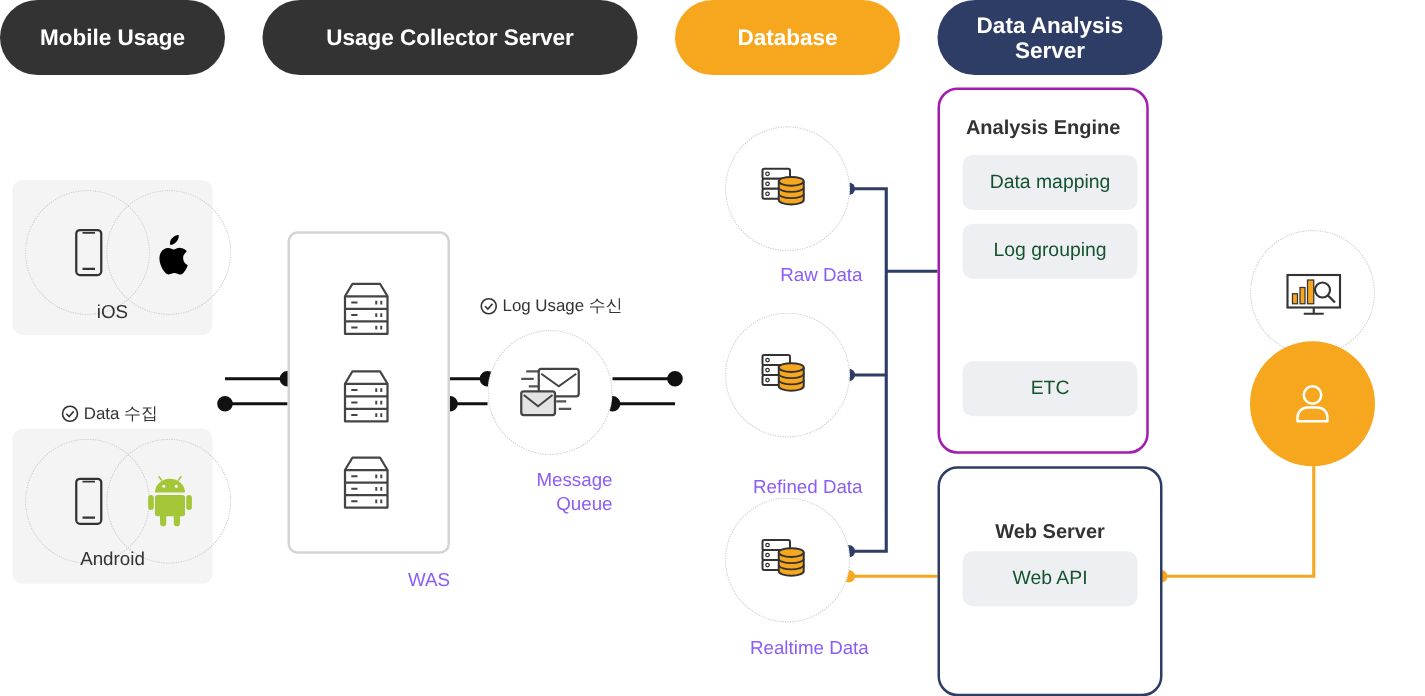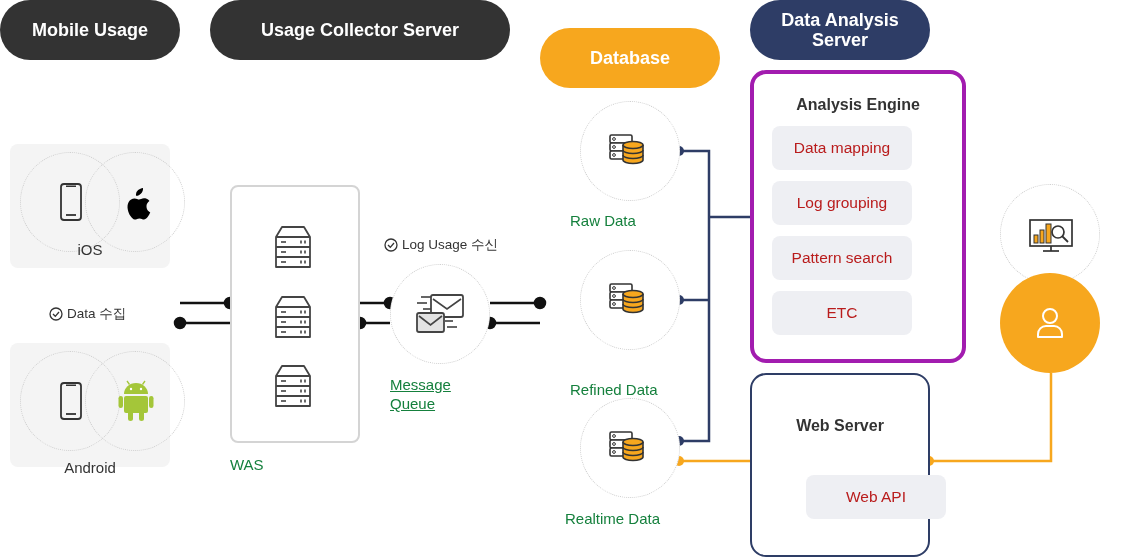--- a/index.html
+++ b/index.html
@@ -4,38 +4,38 @@
 <style>
   * { box-sizing: border-box; margin: 0; padding: 0; }
   html, body { width: 1140px; height: 557px; background: #ffffff; overflow: hidden; }
   body { position: relative; font-family: "Liberation Sans", "DejaVu Sans", sans-serif; color: #333; }
   .abs { position: absolute; }
 
   
   .pill { position: absolute; top: 0; height: 60px; border-radius: 30px; color: #fff; font-weight: bold;
           font-size: 18px; display: flex; align-items: center; justify-content: center; text-align: center; line-height: 20px; }
   .pill.dark { background: #333333; }
-  .pill.orange { background: #F7A71E; margin-top: 28px; }
+  .pill.orange { background: #F7A71E; }
   .pill.navy { background: #2E3D66; }
 
   
   .mgroup { position: absolute; left: 10px; width: 160px; height: 124px; background: #F4F4F4; border-radius: 8px; }
   .dcircle { position: absolute; width: 100px; height: 100px; border-radius: 50%; border: 1.5px dotted #cfcfcf; }
   .mlabel { position: absolute; left: 0; width: 160px; text-align: center; font-size: 15px; color: #333; }
 
   .check-label { position: absolute; font-size: 13.5px; color: #333; display: flex; align-items: center; gap: 4px; white-space: nowrap; }
 
   .was-box { position: absolute; left: 230px; top: 185px; width: 130px; height: 258px; border: 2px solid #d4d4d4; border-radius: 8px; background: #fff; }
-  .caption { position: absolute; font-size: 15px; color: #15803d; text-align: left; line-height: 19px; }
-
-  .engine-box { position: absolute; left: 750px; top: 70px; width: 216px; height: 293px; border: 4px solid #a21caf; border-radius: 16px; background: #fff; }
+  .caption { position: absolute; font-size: 15px; color: #8b5cf6; text-align: right; line-height: 19px; }
+
+  .engine-box { position: absolute; left: 750px; top: 70px; width: 169px; height: 293px; border: 2px solid #a21caf; border-radius: 16px; background: #fff; }
   .web-box { position: absolute; left: 750px; top: 373px; width: 180px; height: 184px; border: 2px solid #2E3D66; border-radius: 16px; background: #fff; }
   .box-title { position: absolute; left: 0; width: 100%; text-align: center; font-weight: bold; font-size: 16px; color: #333; }
   .chip { position: absolute; left: 18px; width: 140px; height: 44px; background: #EEEFF3; border-radius: 8px;
-          display: flex; align-items: center; justify-content: center; font-size: 15.5px; color: #b91c1c; }
+          display: flex; align-items: center; justify-content: center; font-size: 15.5px; color: #14532d; }
 
   .user-circle { position: absolute; left: 1000px; top: 273px; width: 100px; height: 100px; border-radius: 50%; background: #F7A71E;
                  display: flex; align-items: center; justify-content: center; }
   svg.lines { position: absolute; left: 0; top: 0; }
 </style>
 </head>
 <body>
 
 <svg class="lines" width="1140" height="557">
 
@@ -105,21 +105,21 @@
   </div>
   <div class="dcircle" style="left:75px;top:8px;">
     <svg width="100" height="100">
       <path d="M50.5 39 c2-3 5-4 6.5-4 c0.3 2.3-0.8 4.5-2.2 5.8 c-1.3 1.4-3.2 2.3-4.8 2 c-0.2-1.5 0.3-2.7 0.5-3.8z" fill="#000"></path>
       <path d="M60.5 53.5 c-0.1-3.6 2.9-5.3 3-5.4 c-1.7-2.4-4.2-2.8-5.1-2.8 c-2.2-0.2-4.2 1.3-5.3 1.3 c-1.1 0-2.8-1.3-4.6-1.2 c-2.4 0-4.6 1.4-5.8 3.5 c-2.5 4.3-0.6 10.6 1.8 14.1 c1.2 1.7 2.6 3.6 4.4 3.5 c1.8-0.1 2.4-1.1 4.6-1.1 c2.1 0 2.7 1.1 4.6 1.1 c1.9 0 3.1-1.7 4.2-3.4 c1.3-1.9 1.9-3.8 1.9-3.9 c0 0-3.7-1.4-3.7-5.7z" fill="#000"></path>
     </svg>
   </div>
   <div class="mlabel" style="top:97px;">iOS</div>
 </div>
 
-<div class="check-label" style="left:49px;top:305px;">
+<div class="check-label" style="left:49px;top:322px;">
   <svg width="14" height="14">
     <circle cx="7" cy="7" r="6" fill="none" stroke="#333" stroke-width="1.3"></circle>
     <polyline points="4,7 6.3,9.3 10,5" fill="none" stroke="#333" stroke-width="1.3"></polyline>
   </svg>
   <span>Data 수집</span>
 </div>
 
 <div class="mgroup" style="top:343px;">
   <div class="dcircle" style="left:10px;top:8px;">
     <svg width="100" height="100">
@@ -135,21 +135,21 @@
       <circle cx="55" cy="37" r="1.2" fill="#fff"></circle>
       <line x1="41" y1="29" x2="43.5" y2="32.5" stroke="#A4C639" stroke-width="1.3"></line>
       <line x1="59" y1="29" x2="56.5" y2="32.5" stroke="#A4C639" stroke-width="1.3"></line>
       <rect x="38" y="44" width="24" height="17" rx="2" fill="#A4C639"></rect>
       <rect x="32.5" y="44" width="4.5" height="12" rx="2.2" fill="#A4C639"></rect>
       <rect x="63" y="44" width="4.5" height="12" rx="2.2" fill="#A4C639"></rect>
       <rect x="42" y="58" width="5" height="11" rx="2.5" fill="#A4C639"></rect>
       <rect x="53" y="58" width="5" height="11" rx="2.5" fill="#A4C639"></rect>
     </svg>
   </div>
-  <div class="mlabel" style="top:96px;margin-top:20px;">Android</div>
+  <div class="mlabel" style="top:96px;">Android</div>
 </div>
 
 <div class="was-box">
   <svg class="abs" style="left:42px;top:38px;" width="40" height="45">
     <path d="M2 12 L8 2 H30 L36 12 V42 H2 Z" fill="none" stroke="#444" stroke-width="1.8" stroke-linejoin="round"></path>
     <line x1="2" y1="12" x2="36" y2="12" stroke="#444" stroke-width="1.8"></line>
     <line x1="2" y1="22" x2="36" y2="22" stroke="#444" stroke-width="1.8"></line>
     <line x1="2" y1="32" x2="36" y2="32" stroke="#444" stroke-width="1.8"></line>
     <line x1="7" y1="17" x2="12" y2="17" stroke="#444" stroke-width="1.6"></line>
     <line x1="7" y1="27" x2="12" y2="27" stroke="#444" stroke-width="1.6"></line>
@@ -193,21 +193,21 @@
     <line x1="26" y1="38" x2="36" y2="38" stroke="#555" stroke-width="1.8"></line>
     <line x1="32" y1="44" x2="40" y2="44" stroke="#555" stroke-width="1.8"></line>
     <rect x="40" y="30" width="32" height="22" rx="2" fill="#fff" stroke="#444" stroke-width="1.8"></rect>
     <polyline points="42,34 56,44 70,34" fill="none" stroke="#444" stroke-width="1.6"></polyline>
     <rect x="26" y="48" width="27" height="19" rx="2" fill="#e3e3e3" stroke="#444" stroke-width="1.8"></rect>
     <polyline points="28,51 39.5,60 51,51" fill="none" stroke="#444" stroke-width="1.6"></polyline>
     <line x1="54" y1="56" x2="62" y2="56" stroke="#555" stroke-width="1.8"></line>
     <line x1="56" y1="62" x2="66" y2="62" stroke="#555" stroke-width="1.8"></line>
   </svg>
 </div>
-<div class="caption" style="left:390px;top:375px;width:100px;text-decoration:underline;">
+<div class="caption" style="left:390px;top:375px;width:100px;">
   <div>Message</div>
   <div>Queue</div>
 </div>
 
 <div class="dcircle" style="left:580px;top:101px;background:#fff;">
   <svg width="100" height="100">
     <rect x="29" y="33" width="22" height="8" rx="1.5" fill="#fff" stroke="#333" stroke-width="1.6"></rect>
     <rect x="29" y="41" width="22" height="8" rx="1.5" fill="#fff" stroke="#333" stroke-width="1.6"></rect>
     <rect x="29" y="49" width="22" height="8" rx="1.5" fill="#fff" stroke="#333" stroke-width="1.6"></rect>
     <circle cx="33" cy="37" r="1.4" fill="none" stroke="#333"></circle>
@@ -251,31 +251,28 @@
 <div class="caption" style="left:565px;top:509px;width:130px;">Realtime Data</div>
 
 <div class="engine-box">
   <div class="box-title" style="top:22px;">Analysis Engine</div>
   <div class="chip" style="top:52px;">
       <span>Data mapping</span>
     </div>
   <div class="chip" style="top:107px;">
       <span>Log grouping</span>
     </div>
-  <div class="chip" style="top:162px;">
-      <span>Pattern search</span>
-    </div>
   <div class="chip" style="top:217px;">
       <span>ETC</span>
     </div>
 </div>
 
 <div class="web-box">
   <div class="box-title" style="top:42px;">Web Server</div>
-  <div class="chip" style="top:100px;margin-left:36px;">
+  <div class="chip" style="top:66px;">
       <span>Web API</span>
     </div>
 </div>
 
 <div class="dcircle" style="left:1000px;top:184px;background:#fff;">
   <svg width="100" height="100">
     <rect x="29" y="35" width="42" height="26" fill="#fff" stroke="#333" stroke-width="1.7"></rect>
     <line x1="50" y1="61" x2="50" y2="66" stroke="#333" stroke-width="1.7"></line>
     <line x1="42" y1="66" x2="58" y2="66" stroke="#333" stroke-width="1.7"></line>
     <rect x="33" y="50" width="4" height="8" fill="#F7A71E" stroke="#333" stroke-width="1"></rect>

